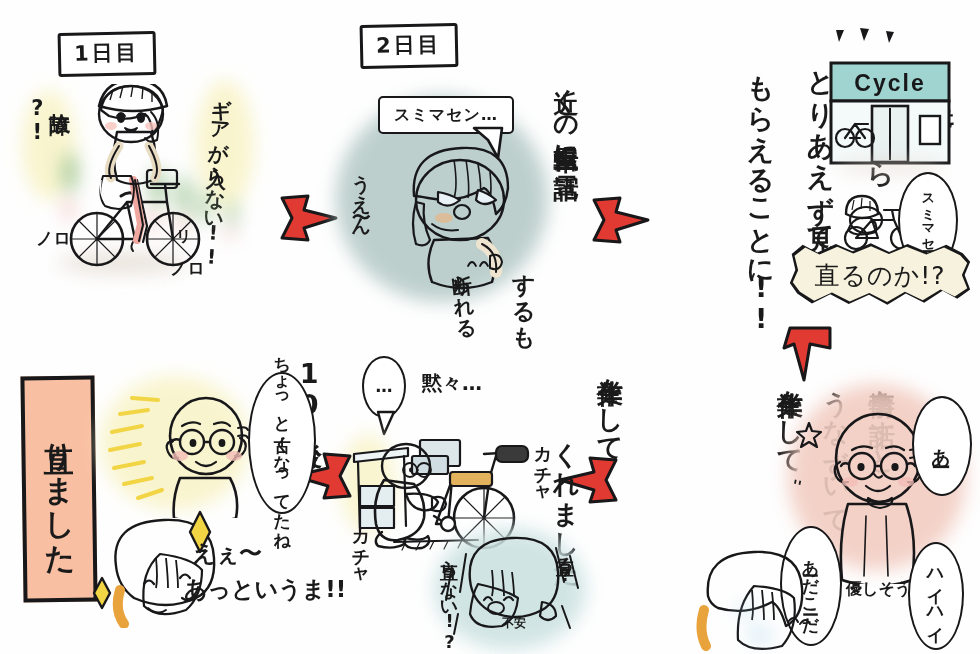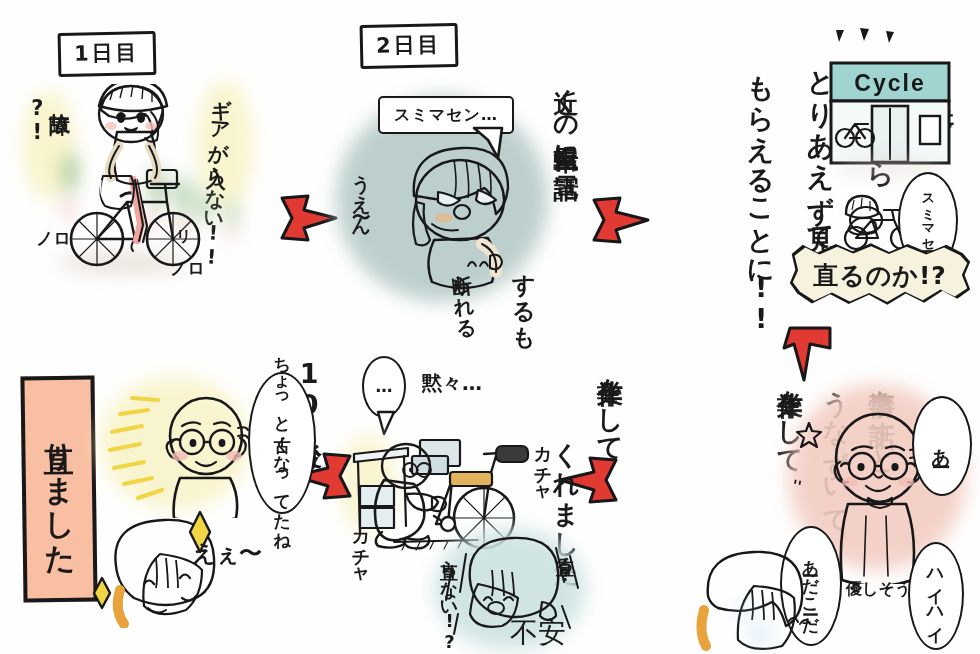--- a/index.html
+++ b/index.html
@@ -231,21 +231,21 @@
       <ellipse cx="26" cy="42" rx="16" ry="13" fill="#fffaf2" class="inkstroke" stroke-width="2.2"></ellipse>
       <path d="M30 40 q8 4 6 14 q-20 6 -28 -2 q4 -10 12 -12 z" fill="#efe4cf" class="inkstroke" stroke-width="2"></path>
     </svg>
 
     <div class="bub bub-round" style="left:258px;top:172px;width:56px;height:96px;">
       <span class="vtext" style="font-size:13px;font-weight:700;">スミマセーン</span>
     </div>
 
     <div class="banner-outline" style="left:148px;top:242px;width:184px;height:66px;"></div>
     <div class="banner" style="left:151px;top:245px;width:178px;height:60px;">
-      <span style="font-size:25px;font-weight:700;letter-spacing:1px;">直るのか!?</span>
+      <span style="font-size:25px;font-weight:400;letter-spacing:1px;">直るのか!?</span>
     </div>
   </div>
 
   <svg class="abs" style="left:780px;top:324px;" width="58" height="64" viewBox="0 0 58 64">
     <path d="M10 4 L50 4 L50 24 L30 20 L24 56 L14 20 L4 24 z" fill="#e03a32" stroke="#18181a" stroke-width="3" stroke-linejoin="round"></path>
   </svg>
 
   <div class="abs" style="left:640px;top:348px;width:340px;height:306px;">
 
     <div class="abs vtext" style="left:228px;top:24px;font-size:26px;font-weight:700;">事情を話すと</div>
@@ -403,21 +403,21 @@
     </svg>
 
     <svg class="abs" style="left:108px;top:182px;" width="146" height="118" viewBox="0 0 146 118">
       <g stroke="#18181a" stroke-width="2" fill="none" stroke-linecap="round">
         <path d="M14 36 L8 70 M28 24 L22 62 M118 18 L126 52 M132 26 L140 58 M20 84 L16 104 M124 76 L132 98"></path>
       </g>
     </svg>
 
     <div class="abs vtext" style="left:110px;top:200px;font-size:18px;font-weight:700;">直らない!?</div>
     <div class="abs vtext" style="left:226px;top:196px;font-size:18px;font-weight:700;">直る?</div>
-    <div class="abs htext" style="left:180px;top:268px;font-size:28px;font-weight:400;">不安</div>
+    <div class="abs htext" style="left:172px;top:268px;font-size:12px;font-weight:700;">不安</div>
   </div>
 
   <svg class="abs" style="left:288px;top:448px;" width="66" height="58" viewBox="0 0 66 58">
     <path d="M62 8 L36 6 L40 20 L6 28 L40 38 L36 50 L62 48 L52 28 z" fill="#e03a32" stroke="#18181a" stroke-width="3" stroke-linejoin="round"></path>
   </svg>
 
   <div class="abs" style="left:0;top:348px;width:330px;height:306px;">
 
     <div class="resultbox" style="left:22px;top:28px;width:66px;height:218px;">
       <span class="vtext" style="font-size:30px;font-weight:700;">直りました</span>
@@ -478,15 +478,16 @@
     </svg>
 
     <svg class="abs" style="left:182px;top:162px;" width="36" height="44" viewBox="0 0 36 44">
       <path d="M18 2 L28 22 L18 42 L8 22 z" fill="#f2d544" stroke="#18181a" stroke-width="2.4" stroke-linejoin="round"></path>
     </svg>
     <svg class="abs" style="left:88px;top:228px;" width="28" height="34" viewBox="0 0 28 34">
       <path d="M14 2 L22 17 L14 32 L6 17 z" fill="#f2d544" stroke="#18181a" stroke-width="2.4" stroke-linejoin="round"></path>
     </svg>
 
     <div class="abs htext" style="left:192px;top:192px;font-size:23px;font-weight:700;">えぇ〜</div>
+    <div class="abs htext" style="left:184px;top:228px;font-size:23px;font-weight:700;">あっというま!!</div>
   </div>
 
 </div>
 
 </body></html>

